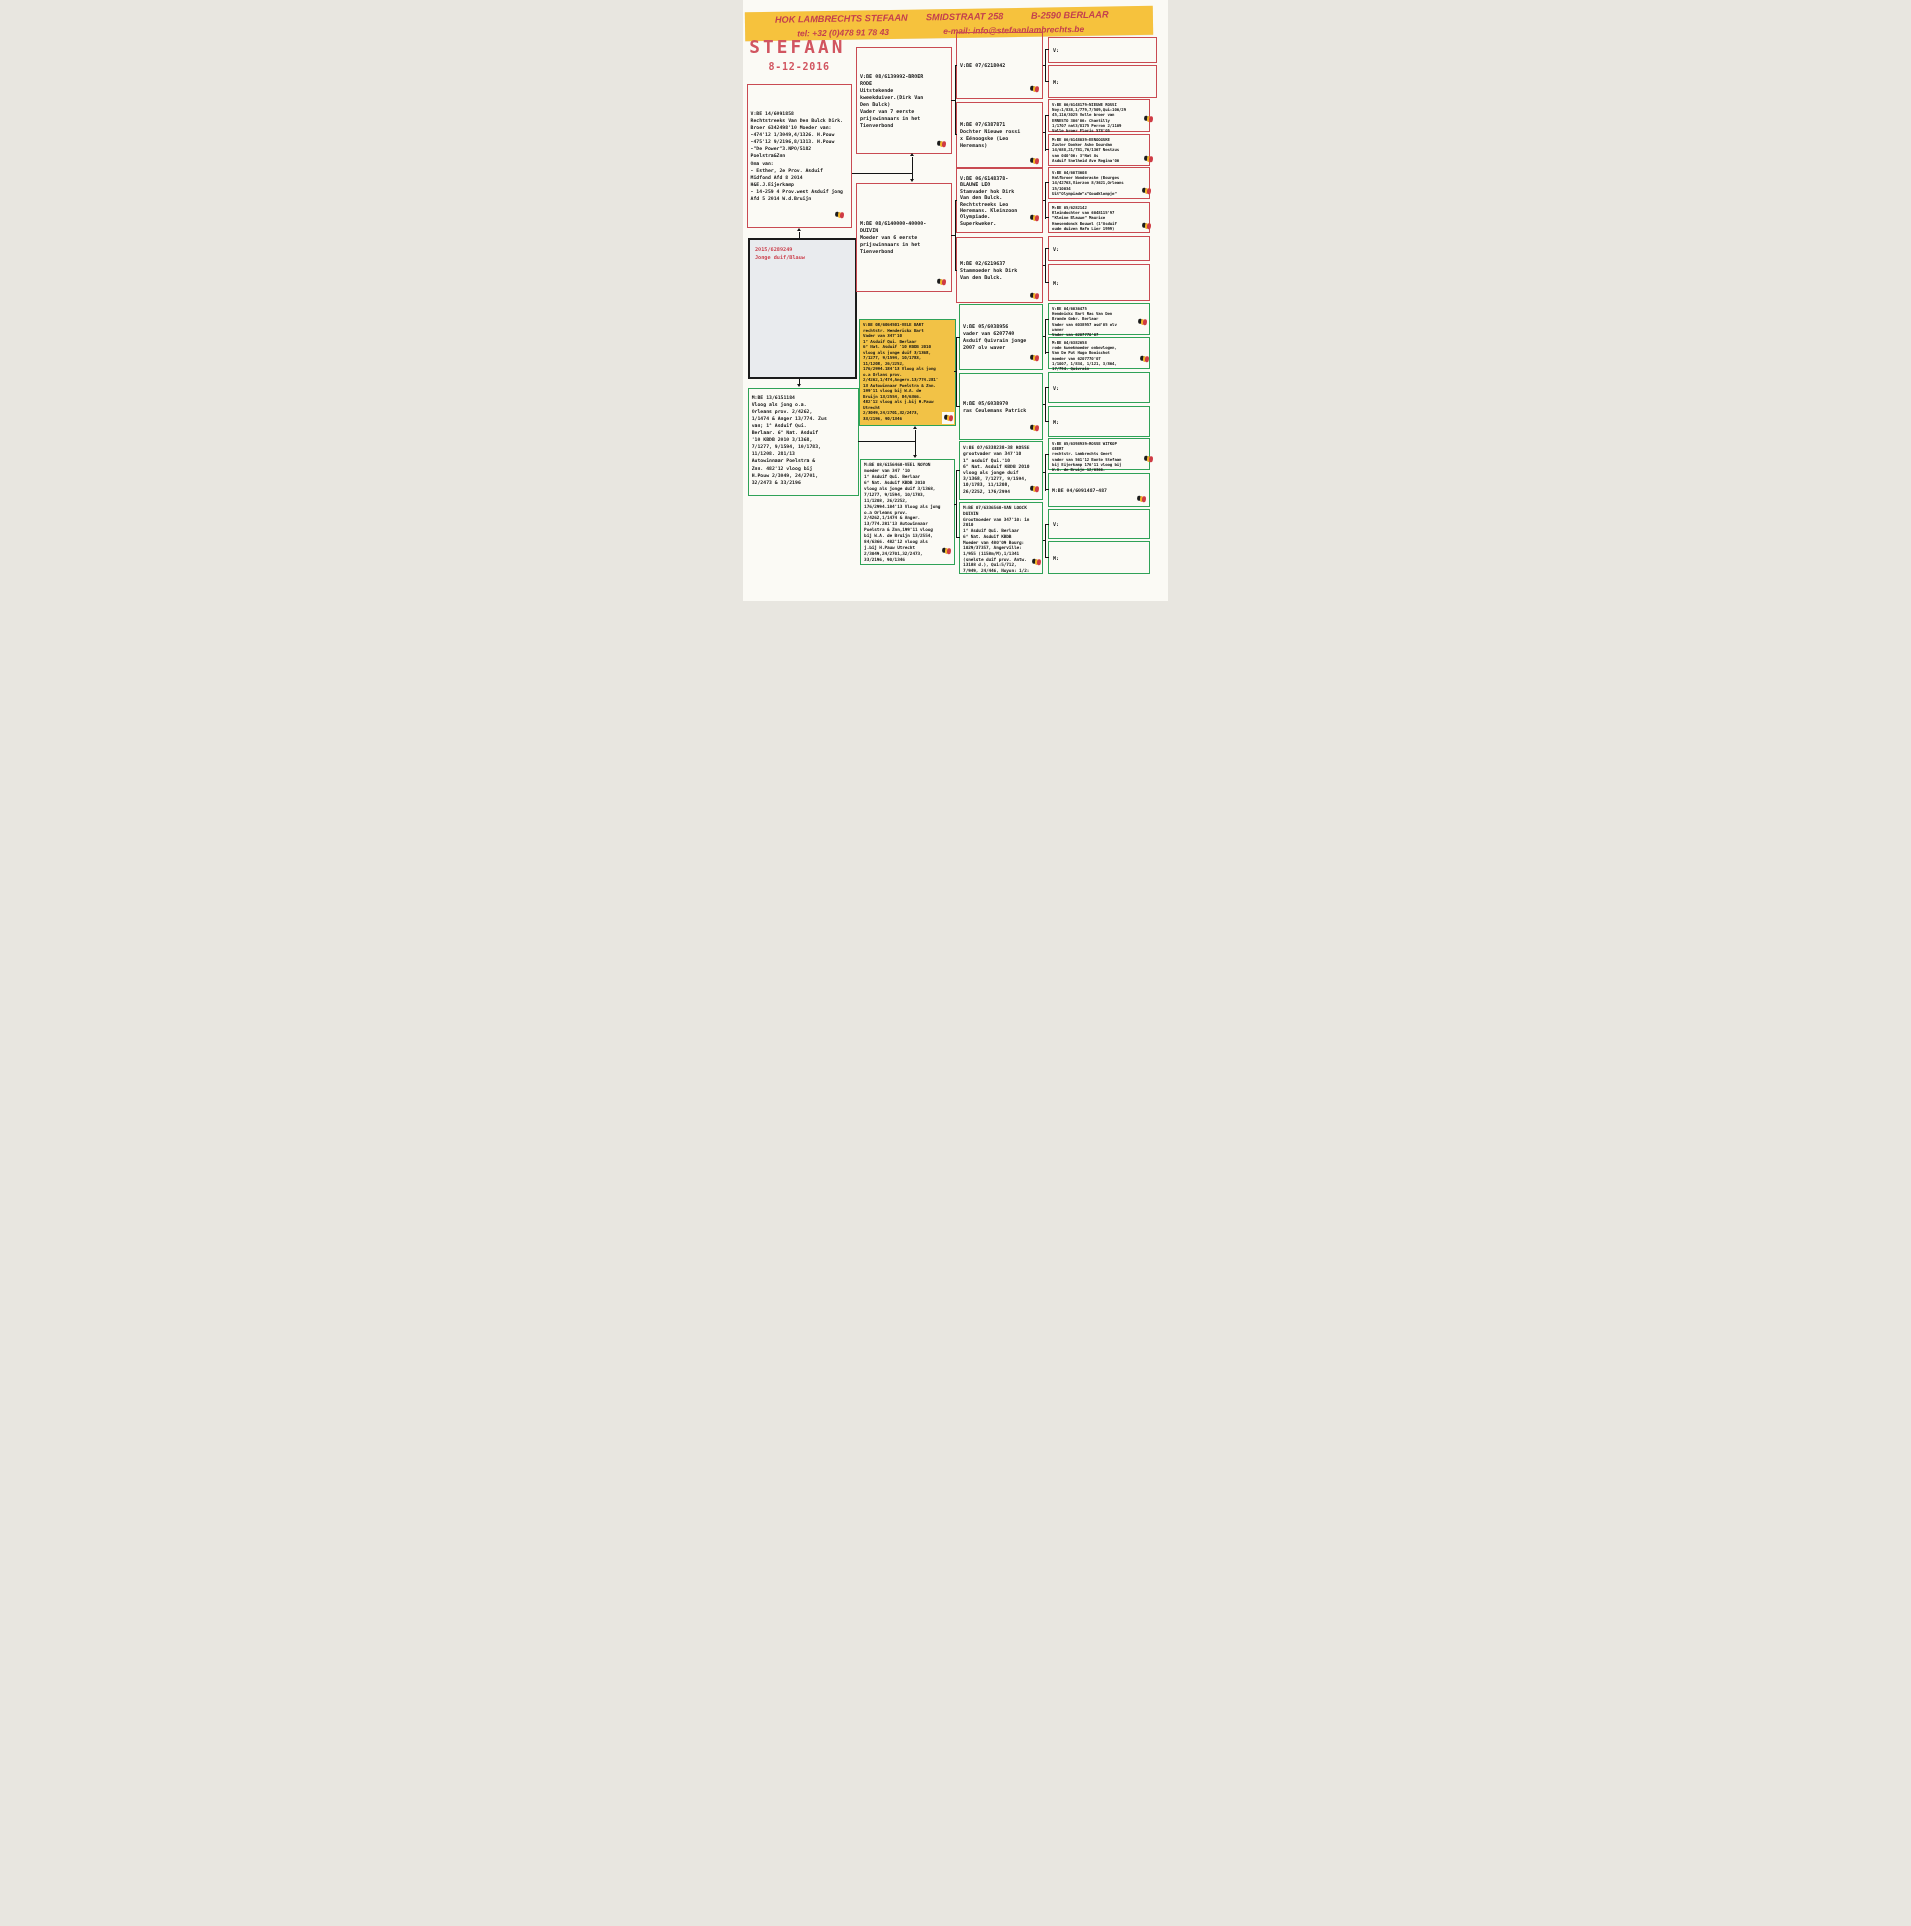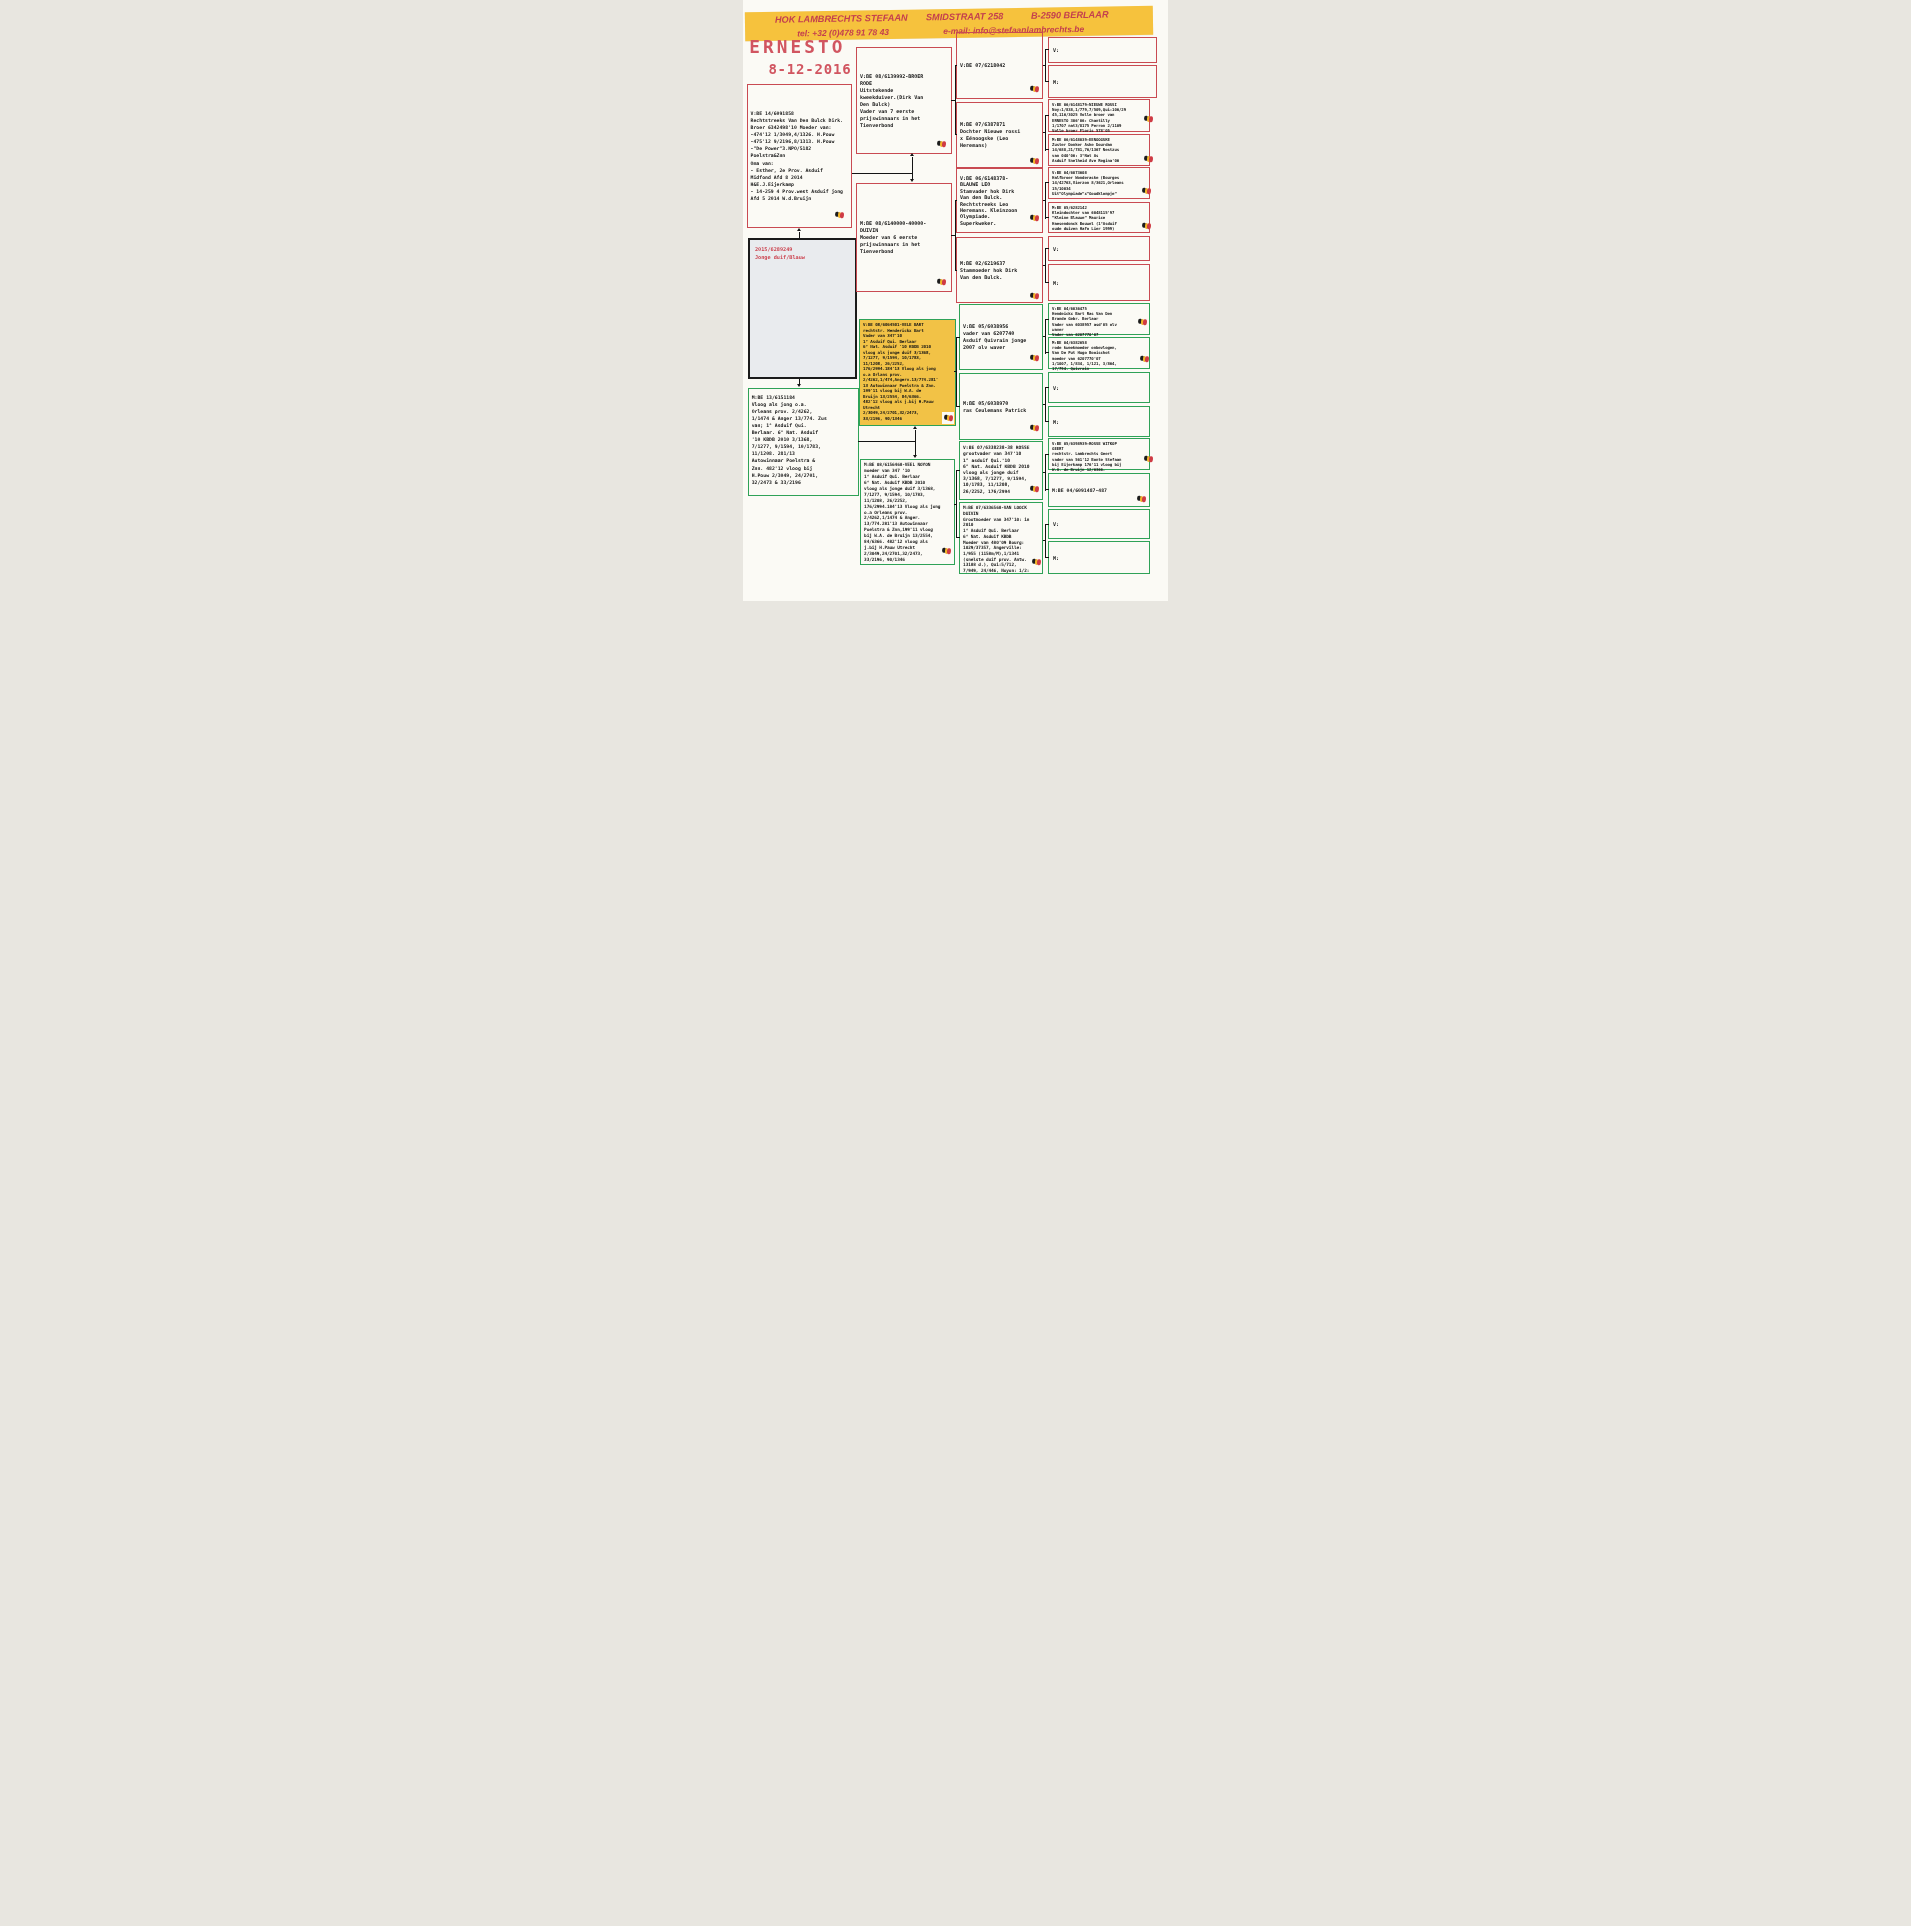--- a/index.html
+++ b/index.html
@@ -7,21 +7,21 @@
         font-family:"DejaVu Sans Mono","Liberation Mono",monospace;}
   
   .banner{position:absolute;left:2.3px;top:8.5px;width:408px;height:29px;background:#f6c23d;
           transform:rotate(-0.9deg);box-shadow:0 0.4px 0 rgba(0,0,0,.08);}
   .banner span{position:absolute;font-family:"Liberation Sans",sans-serif;font-weight:bold;font-style:italic;
                color:#c4404e;white-space:nowrap;}
   .b1{font-size:9.2px;top:3.1px;}
   .b2{font-size:8.5px;top:17px;}
   
   .title{position:absolute;left:6.2px;top:37px;font-size:17.7px;font-weight:700;color:#d15560;letter-spacing:3.1px;}
-  .date{position:absolute;left:25.4px;top:61px;font-size:14px;font-weight:700;color:#d15560;letter-spacing:0.8px;}
+  .date{position:absolute;left:25.4px;top:61px;font-size:10px;font-weight:700;color:#d15560;letter-spacing:0.8px;}
   
   .box{position:absolute;box-sizing:border-box;background:transparent;}
   .red{border:1px solid #c94a52;}
   .green{border:1px solid #2fa257;}
   .ybg{background:#f2c246;}
   .txt{white-space:pre-line;font-weight:700;color:#161616;padding:0 3.1px;width:100%;box-sizing:border-box;}
   .vcenter{display:flex;align-items:center;height:100%;}
   .t125{font-size:4.8px;line-height:7.1px;}
   .t13{font-size:5px;line-height:7px;}
   .t13b{font-size:5px;line-height:6.4px;}
@@ -59,21 +59,21 @@
 <div class="page">
 
   <div class="banner">
     <span class="b1" style="left:30px">HOK LAMBRECHTS STEFAAN</span>
     <span class="b1" style="left:181px">SMIDSTRAAT 258</span>
     <span class="b1" style="left:286px">B-2590 BERLAAR</span>
     <span class="b2" style="left:52px">tel: +32 (0)478 91 78 43</span>
     <span class="b2" style="left:198px">e-mail: info@stefaanlambrechts.be</span>
   </div>
 
-  <div class="title">ERNESTO</div>
+  <div class="title">STEFAAN</div>
   <div class="date">8-12-2016</div>
 
   <div class="box red" style="left:3.5px;top:84px;width:105px;height:144px">
     <div class="vcenter">
         <div class="txt t125">V:BE 14/6091858
 Rechtstreeks Van Den Bulck Dirk.
 Broer 6342498'10 Moeder van:
 -474'12 1/3049,4/1326. H.Pouw
 -475'12 9/2196,8/1313. H.Pouw
 -"De Power"3.NPO/5182 Poelstra&amp;Znn

